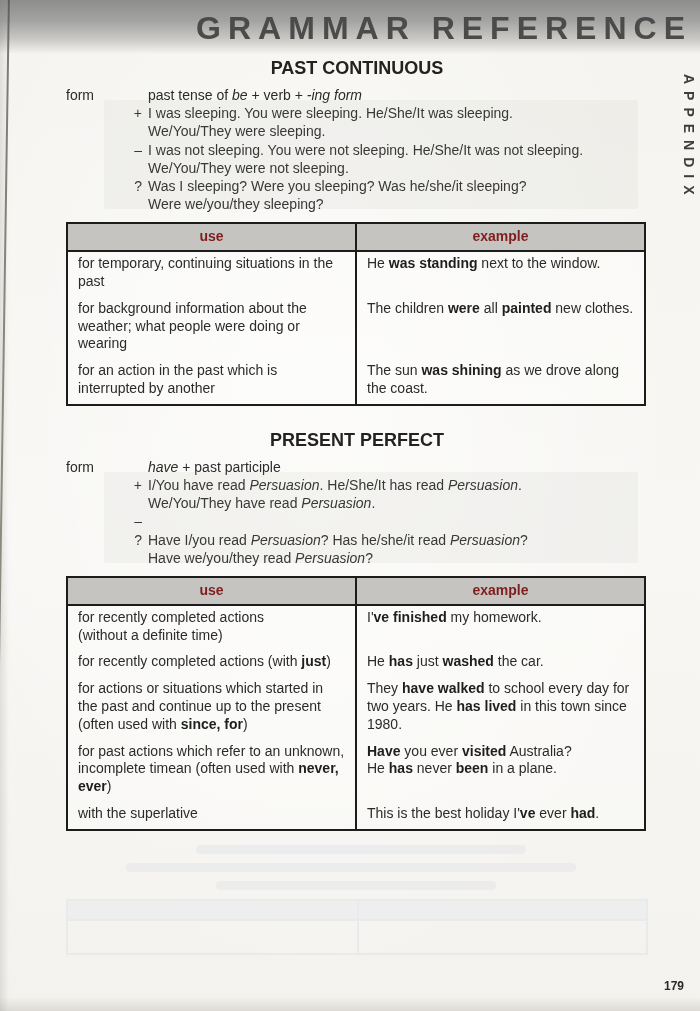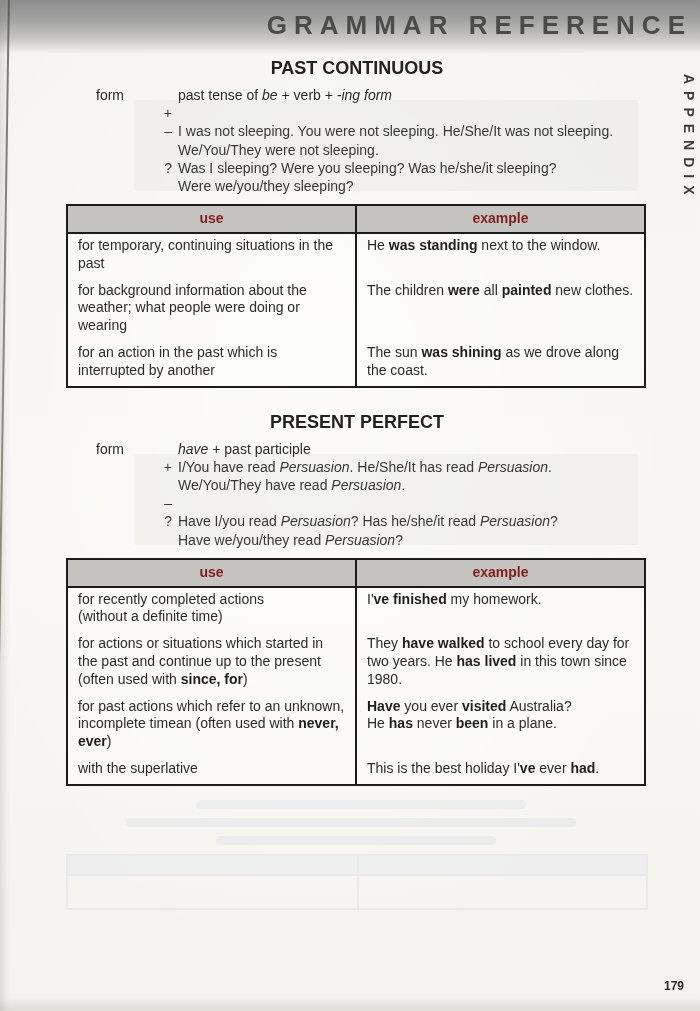--- a/index.html
+++ b/index.html
@@ -14,21 +14,21 @@
     color:#2e2e2e;
     overflow:hidden;
   }
   
   .banner{
     position:absolute;top:0;left:0;right:0;height:54px;
     background:linear-gradient(180deg,#8d8d8d 0%,#a3a3a2 38%,#c9c8c4 72%,#f5f4f0 100%);
   }
   .banner-title{
     position:absolute;top:10px;right:8px;
-    font-size:26px;font-weight:bold;letter-spacing:7px;
+    font-size:32px;font-weight:bold;letter-spacing:7px;
     color:#4b4b4b;white-space:nowrap;
   }
   
   .crease{
     position:absolute;left:8px;top:-8px;width:2px;height:1040px;
     background:linear-gradient(180deg,#4f4f4f 0%,#6e6a5e 40%,#7b7668 100%);
     transform:rotate(0.85deg);transform-origin:top left;opacity:.75;
   }
   .crease-shadow{
     position:absolute;left:0;top:0;width:9px;height:1011px;
@@ -42,21 +42,21 @@
   }
   
   .content{
     position:absolute;top:56px;left:66px;width:582px;
   }
   .section-heading{
     text-align:center;font-weight:bold;font-size:18px;color:#222;
     margin:2px 0 7px 0;
   }
   .section + .section{margin-top:24px;}
-  .form-block{font-size:14px;line-height:18.2px;color:#2b2b2b;position:relative;margin-left:30px;}
+  .form-block{font-size:14px;line-height:18.2px;color:#2b2b2b;position:relative;}
   .form-line{display:grid;grid-template-columns:54px 16px 1fr;column-gap:6px;}
   .form-label{font-weight:normal;}
   .marker{text-align:right;}
   .ghost-panel{
     position:absolute;left:38px;top:14px;right:10px;bottom:4px;
     background:rgba(175,175,168,.10);border-radius:2px;pointer-events:none;
   }
   
   .grammar-table{
     width:580px;border-collapse:collapse;margin-top:9px;
@@ -119,20 +119,21 @@
       <div class="form-block">
         <div class="ghost-panel"></div>
         <div class="form-line">
           <span class="form-label">form</span>
           <span class="marker"></span>
           <span>past tense of <i>be</i> + verb + <i>-ing form</i></span>
         </div>
         <div class="form-line">
           <span></span>
           <span class="marker">+</span>
+          <span>I was sleeping. You were sleeping. He/She/It was sleeping.<br>We/You/They were sleeping.</span>
         </div>
         <div class="form-line">
           <span></span>
           <span class="marker">–</span>
           <span>I was not sleeping. You were not sleeping. He/She/It was not sleeping.<br>We/You/They were not sleeping.</span>
         </div>
         <div class="form-line">
           <span></span>
           <span class="marker">?</span>
           <span>Was I sleeping? Were you sleeping? Was he/she/it sleeping?<br>Were we/you/they sleeping?</span>
@@ -200,20 +201,24 @@
         <thead>
           <tr>
             <th>use</th>
             <th>example</th>
           </tr>
         </thead>
         <tbody>
           <tr>
             <td>for recently completed actions<br>(without a definite time)</td>
             <td>I'<b>ve finished</b> my homework.</td>
+          </tr>
+          <tr>
+            <td>for recently completed actions (with <b>just</b>)</td>
+            <td>He <b>has</b> just <b>washed</b> the car.</td>
           </tr>
           <tr>
             <td>for actions or situations which started in the past and continue up to the present (often used with <b>since, for</b>)</td>
             <td>They <b>have walked</b> to school every day for two years. He <b>has lived</b> in this town since 1980.</td>
           </tr>
           <tr>
             <td>for past actions which refer to an unknown, incomplete timean (often used with <b>never, ever</b>)</td>
             <td><b>Have</b> you ever <b>visited</b> Australia?<br>He <b>has</b> never <b>been</b> in a plane.</td>
           </tr>
           <tr>

